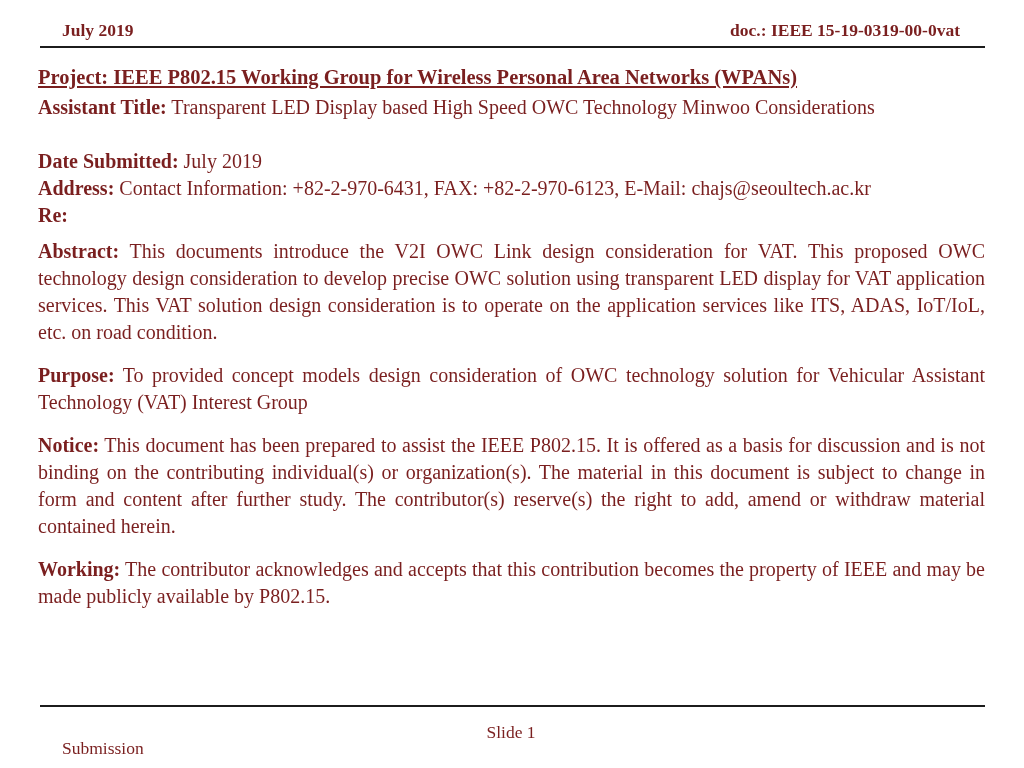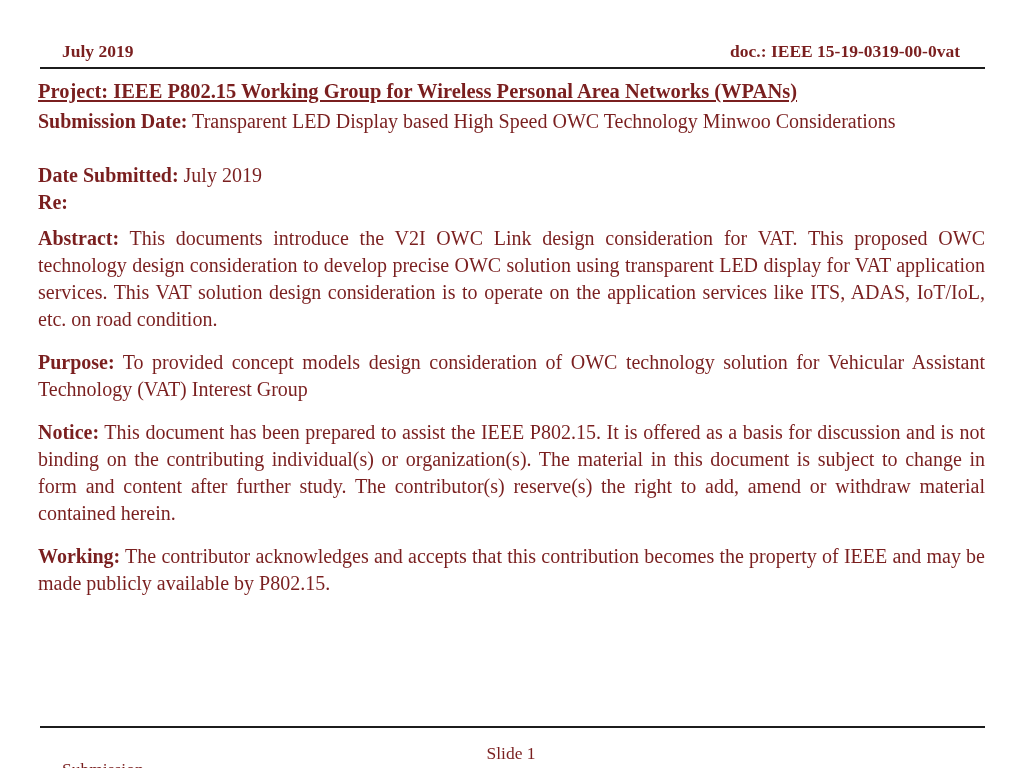--- a/index.html
+++ b/index.html
@@ -3,36 +3,36 @@
 <meta charset="utf-8">
 <style>
   * { margin: 0; padding: 0; box-sizing: border-box; }
   html, body { width: 1024px; height: 768px; }
   body {
     background: #ffffff;
     font-family: "Liberation Serif", serif;
     color: var(--text-color, #7a1f1f);
     overflow: hidden;
   }
-  .slide { position: relative; width: 1024px; height: 659px; background: #ffffff; margin-top: 21px; }
+  .slide { position: relative; width: 1024px; height: 659px; background: #ffffff; }
 
   .header {
     position: absolute; top: 20px; left: 62px; right: 64px;
     display: flex; justify-content: space-between;
     font-weight: bold; font-size: 17.5px;
   }
   .rule {
     position: absolute; left: 40px; right: 39px; height: 0;
     border-top: 2px solid #1c1c1c;
   }
   .header-rule { top: 46px; }
   .footer-rule { top: 705px; }
 
   .body {
-    position: absolute; top: 57px; left: 38px; right: 39px;
+    position: absolute; top: 64px; left: 38px; right: 39px;
     font-size: 20px; line-height: 27px; text-align: justify;
   }
   .title {
     font-weight: bold; font-size: 20.5px; text-align: left;
     margin-bottom: 3px;
   }
   .title span { text-decoration: underline; }
   .para b { font-weight: bold; }
   .gap { margin-top: 27px; }
   .sect { margin-top: 16px; }
@@ -55,25 +55,26 @@
     <span>July 2019</span>
     <span>doc.: IEEE 15-19-0319-00-0vat</span>
   </div>
 
   <div class="rule header-rule"></div>
 
   <div class="body">
 
     <p class="title"><span>Project: IEEE P802.15 Working Group for Wireless Personal Area Networks (WPANs)</span></p>
 
-    <p class="para"><b>Submission Date:</b><span> Transparent LED Display based High Speed OWC Technology Minwoo Considerations</span></p>
+    <p class="para"><b>Assistant Title:</b><span> Transparent LED Display based High Speed OWC Technology Minwoo Considerations</span></p>
 
     <p class="para gap"><b>Date Submitted:</b><span> July 2019</span></p>
 
 
+    <p class="para"><b>Address:</b><span> Contact Information: +82-2-970-6431, FAX: +82-2-970-6123, E-Mail: chajs@seoultech.ac.kr</span></p>
 
     <p class="para"><b>Re:</b><span></span></p>
 
     <p class="para sect-sm"><b>Abstract:</b><span> This documents introduce the V2I OWC Link design consideration for VAT. This proposed OWC technology design  consideration to develop precise OWC solution using transparent LED display for VAT application services. This VAT solution design consideration is to operate on the application services like ITS, ADAS, IoT/IoL, etc. on road condition.</span></p>
 
     <p class="para sect"><b>Purpose:</b><span> To provided concept models design consideration of  OWC technology solution for Vehicular Assistant Technology (VAT) Interest Group</span></p>
 
     <p class="para sect"><b>Notice:</b><span> This document has been prepared to assist the IEEE P802.15.  It is offered as a basis for discussion and is not binding on the contributing individual(s) or organization(s). The material in this document is subject to change in form and content after further study. The contributor(s) reserve(s) the right to add, amend or withdraw material contained herein.</span></p>
 
     <p class="para sect"><b>Working:</b><span> The contributor acknowledges and accepts that this contribution becomes the property of IEEE and may be made publicly available by P802.15.</span></p>

